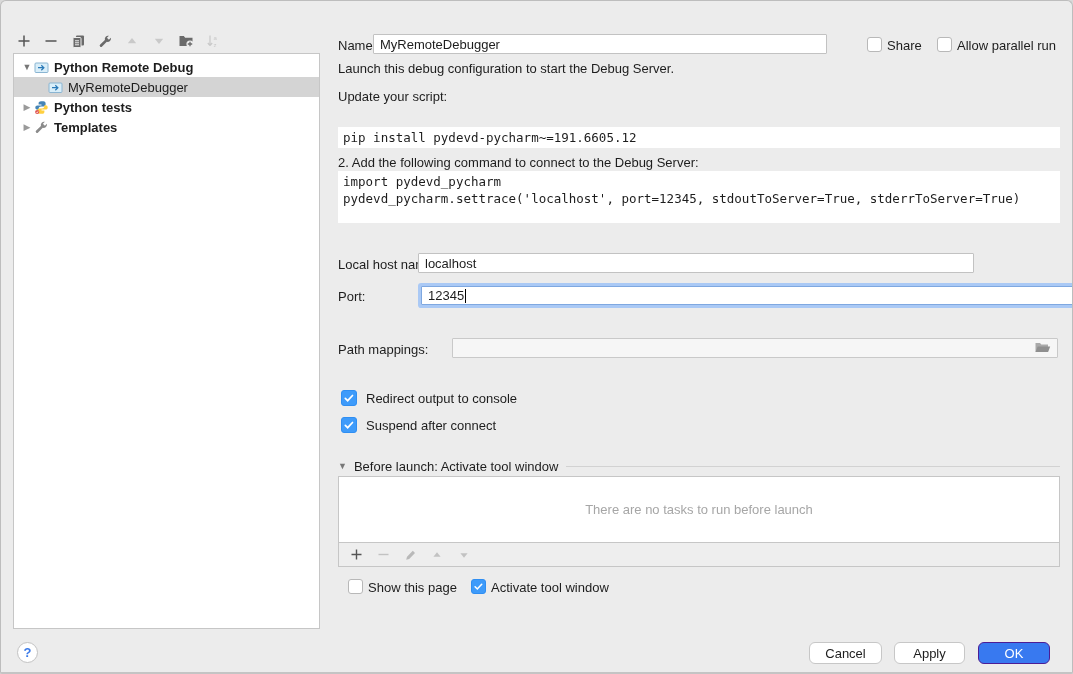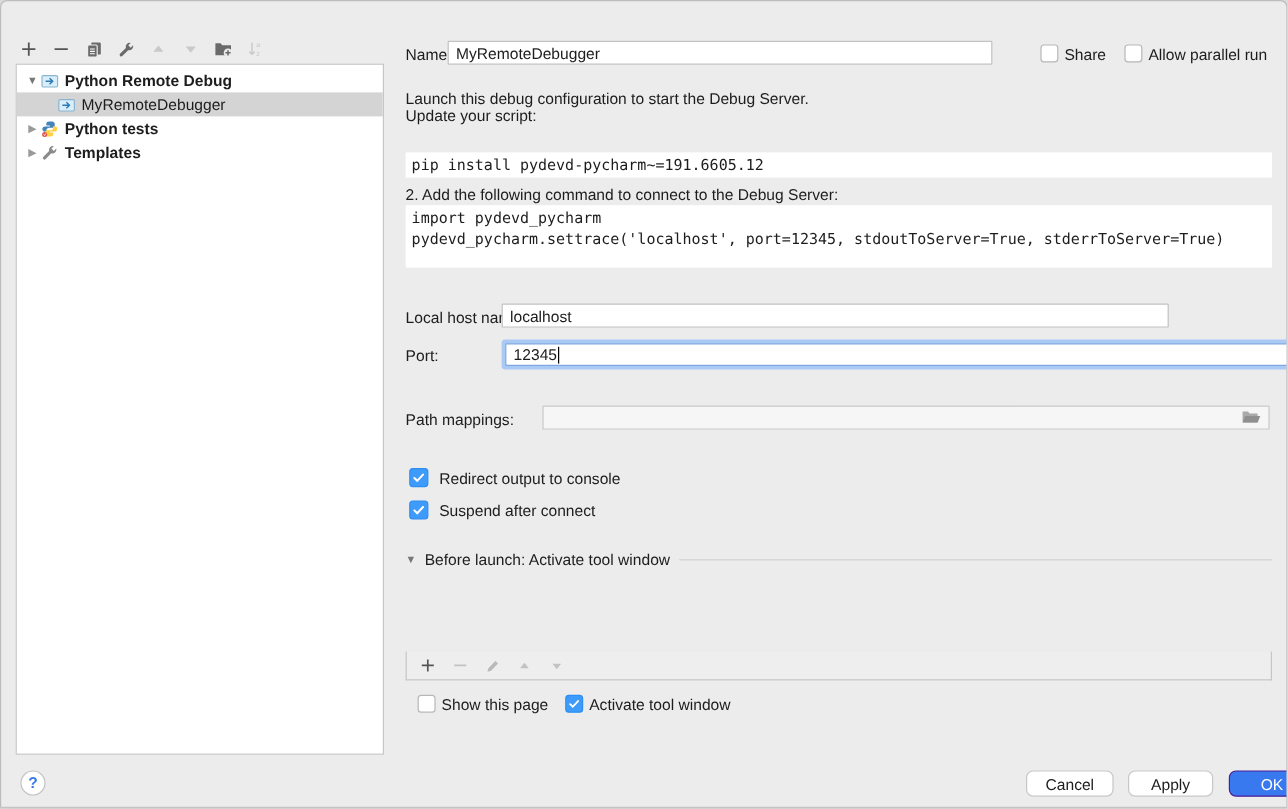--- a/index.html
+++ b/index.html
@@ -84,21 +84,21 @@
     position:absolute;left:337px;top:542px;width:722px;height:24px;
     background:#eeeeee;border:1px solid #c6c6c6;border-top:none;
     display:flex;align-items:center;gap:13px;padding-left:10px;
   }
   .task-toolbar .tb-icon{width:14px;height:14px;}
   
   .btn{
     position:absolute;top:641px;height:22px;border-radius:6px;
     background:#ffffff;border:1px solid #c7c7c7;font-size:13px;color:#1d1d1d;
     font-family:"Liberation Sans",sans-serif;
-    display:flex;align-items:center;justify-content:center;cursor:default;margin-left:46px;
+    display:flex;align-items:center;justify-content:center;cursor:default;
   }
   .btn.primary{background:#3879f0;border:1px solid #4c1d95;color:#fff;}
   svg{display:block;}
 </style>
 </head>
 <body>
 
 <div class="window">
 
 
@@ -196,21 +196,21 @@
 
   <div class="lbl" style="left:337px;top:37px;">Name:</div>
   <div class="field" style="left:372px;top:33px;width:454px;height:20px;">
     <span>MyRemoteDebugger</span>
   </div>
   <span class="cb small unchecked" style="left:866px;top:36px;position:absolute;"></span>
   <div class="lbl" style="left:886px;top:37px;">Share</div>
   <span class="cb small unchecked" style="left:936px;top:36px;position:absolute;"></span>
   <div class="lbl" style="left:956px;top:37px;">Allow parallel run</div>
 
-  <div class="lbl" style="left:337px;top:74px;">Launch this debug configuration to start the Debug Server.</div>
+  <div class="lbl" style="left:337px;top:60px;">Launch this debug configuration to start the Debug Server.</div>
   <div class="lbl" style="left:337px;top:88px;">Update your script:</div>
 
   <div class="codeband" style="top:126px;height:21px;justify-content:center;">
     <span class="mono cline">pip install pydevd-pycharm~=191.6605.12</span>
   </div>
 
   <div class="lbl" style="left:337px;top:154px;">2. Add the following command to connect to the Debug Server:</div>
 
   <div class="codeband" style="top:170px;height:52px;">
     <span class="mono cline">import pydevd_pycharm</span>
@@ -252,20 +252,23 @@
       </svg>
   </span>
   <div class="lbl" style="left:365px;top:417px;">Suspend after connect</div>
 
   <div class="section-head" style="top:457px;">
     <span class="tri">▼</span>
     <span>Before launch: Activate tool window</span>
     <span class="rule"></span>
   </div>
 
+  <div class="task-box">
+    <span class="task-empty">There are no tasks to run before launch</span>
+  </div>
 
   <div class="task-toolbar">
     <span class="tb-icon">
       <svg width="13" height="13" viewBox="0 0 13 13">
           <path d="M6.5 1.5v10M1.5 6.5h10" stroke="#545454" stroke-width="1.4"></path>
         </svg>
     </span>
     <span class="tb-icon">
       <svg width="13" height="13" viewBox="0 0 13 13">
           <path d="M1.5 6.5h10" stroke="#c2c2c2" stroke-width="1.4"></path>

